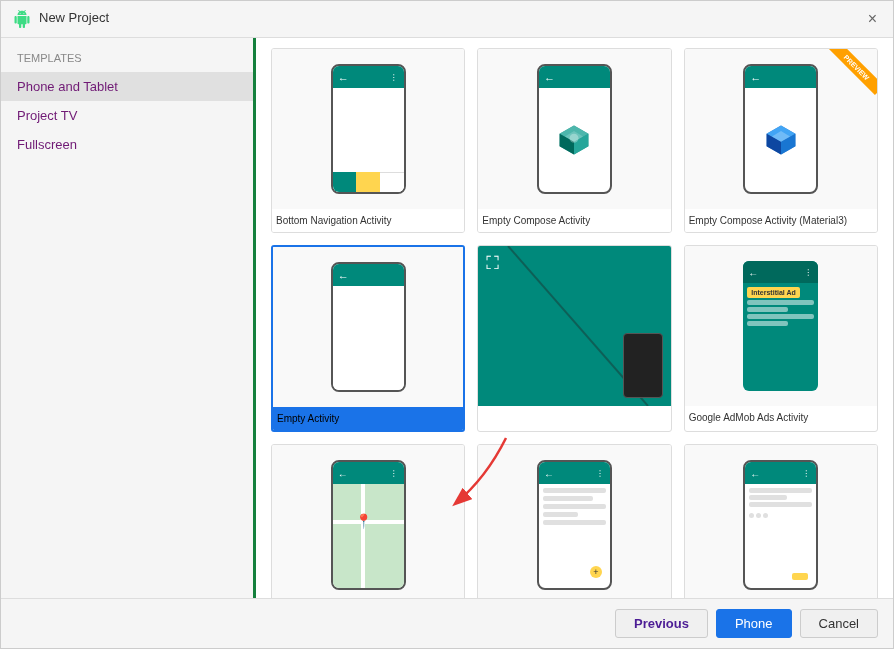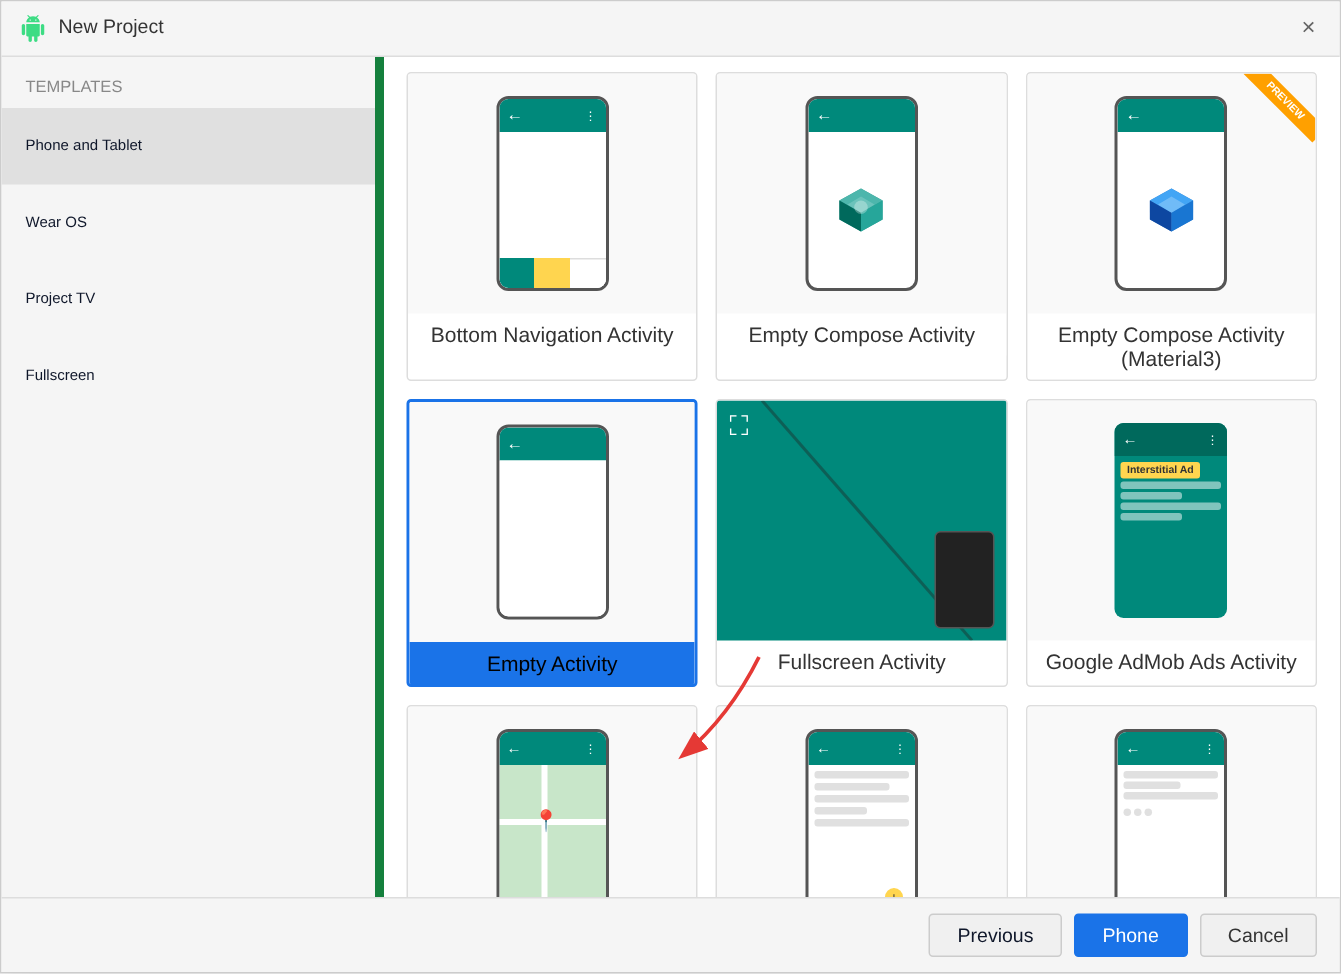--- a/index.html
+++ b/index.html
@@ -51,34 +51,34 @@
       padding: 2px 4px;
     }
     .content {
       display: flex;
       flex: 1;
       overflow: hidden;
     }
     .sidebar {
       width: 255px;
       background: #f5f5f5;
-      border-right: 6px solid #15803d;
+      border-right: 3px solid #15803d;
       padding-top: 10px;
     }
     .sidebar-label {
       font-size: 11px;
       color: #888;
       padding: 4px 16px 8px;
       text-transform: uppercase;
     }
     .sidebar-item {
-      padding: 20px 16px;
+      padding: 7px 16px;
       cursor: pointer;
-      color: #0f172a;
-      font-size: 10px;
+      color: #701a75;
+      font-size: 13px;
     }
     .sidebar-item.active {
       background: #e0e0e0;
       font-weight: 500;
     }
     .main-content {
       flex: 1;
       overflow-y: auto;
       padding: 10px 15px;
       background: #fff;
@@ -103,23 +103,23 @@
     .template-preview {
       height: 160px;
       background: #f9f9f9;
       display: flex;
       align-items: center;
       justify-content: center;
       position: relative;
       overflow: hidden;
     }
     .template-label {
-      font-size: 14px;
+      font-size: 10px;
       color: #333;
-      text-align: center;
+      text-align: left;
       padding: 6px 4px;
       background: #fff;
     }
     .template-card.selected .template-label {
       background: #1a73e8;
       color: #000000;
     }
 
     
     .phone-mock {
@@ -370,21 +370,22 @@
     }
     .btn {
       padding: 6px 18px;
       border-radius: 3px;
       border: 1px solid #ccc;
       cursor: pointer;
       font-size: 13px;
     }
     .btn-default {
       background: #f0f0f0;
-      color: #0f172a;
+      color: #4c1d95;
+      font-weight: bold;
     }
     .btn-primary {
       background: #1a73e8;
       color: #fff;
       border-color: #1a73e8;
     }
     .btn-cancel {
       background: #f0f0f0;
       color: #333;
     }
@@ -439,23 +440,20 @@
   </div>
 
   <div class="content">
 
     <div class="sidebar">
       <div class="sidebar-label">Templates</div>
       <div class="sidebar-item active">
         <span>Phone and Tablet</span>
       </div>
       <div class="sidebar-item">
-        <span>Wear OS</span>
-      </div>
-      <div class="sidebar-item">
         <span>Project TV</span>
       </div>
       <div class="sidebar-item">
         <span>Fullscreen</span>
       </div>
     </div>
 
     <div class="main-content">
       <div class="grid-wrapper">
         <div class="templates-grid">
@@ -544,21 +542,20 @@
 
                 <svg style="position:absolute;top:0;left:0;width:100%;height:100%;">
                   <line x1="30" y1="0" x2="170" y2="160" stroke="#222" stroke-width="2" opacity="0.4"></line>
                 </svg>
 
                 <div style="position:absolute;top:8px;left:8px;color:#fff;font-size:18px;line-height:1;">⛶</div>
 
                 <div style="position:absolute;bottom:8px;right:8px;width:40px;height:65px;background:#222;border-radius:4px;border:1.5px solid #555;"></div>
               </div>
             </div>
-            <div class="template-label">Fullscreen Activity</div>
           </div>
 
           <div class="template-card">
             <div class="template-preview">
               <div class="admob-mock">
                 <div class="admob-header">
                   <span style="color:#fff;font-size:10px;">←</span>
                   <span style="margin-left:auto;color:#fff;font-size:8px;letter-spacing:1px;">⋮</span>
                 </div>
                 <div class="admob-body">

